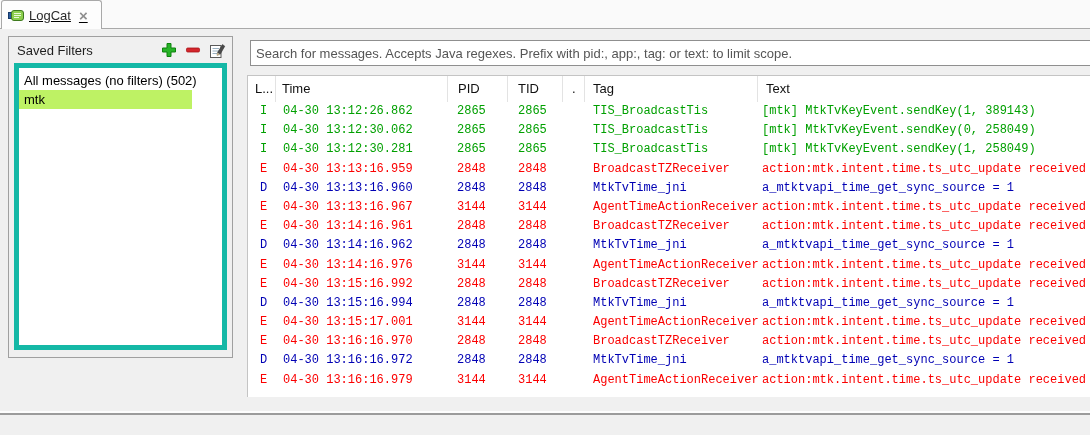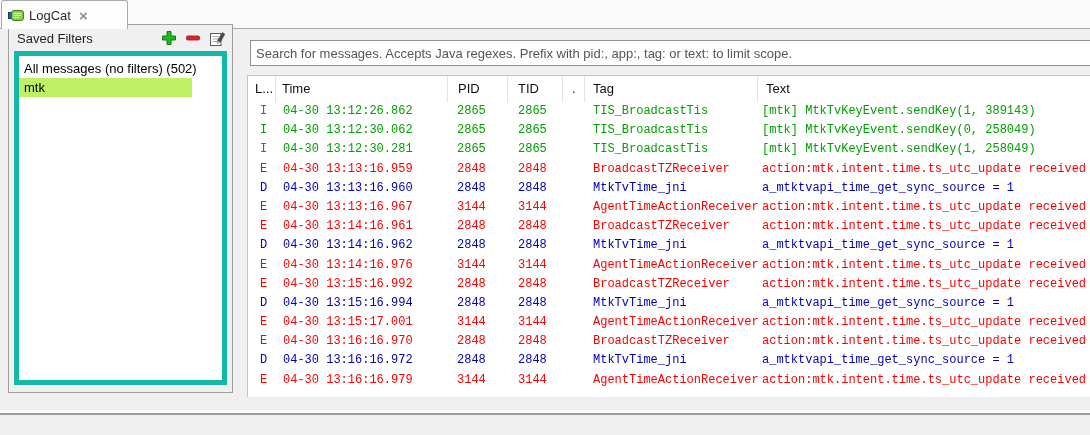--- a/index.html
+++ b/index.html
@@ -1,28 +1,28 @@
 <!DOCTYPE html>
 <html><head>
 <meta charset="utf-8">
 <style>
   html,body{margin:0;padding:0;}
   body{font-family:"Liberation Sans", sans-serif; background:#e8e8e8;}
   #screen{position:relative;width:1090px;height:435px;background:#f0f0f0;overflow:hidden;}
 
   
   .tabbar{position:absolute;left:0;top:0;width:100%;height:29px;background:#fafafa;border-bottom:1px solid #a9a9a9;box-sizing:border-box;}
-  .tab{position:absolute;left:1px;top:0;height:29px;width:127px;background:#fdfdfd;
+  .tab{position:absolute;left:1px;top:0;height:29px;width:101px;background:#fdfdfd;
        border:1px solid #a9a9a9;border-bottom:none;border-radius:3px 3px 0 0;
-       box-sizing:border-box;display:flex;align-items:center;padding:0 6px;z-index:2;}
+       box-sizing:border-box;display:flex;align-items:center;padding:0 6px;z-index:2;text-decoration:underline;}
   .tab-title{font-size:13px;color:#2b2b2b;margin:0 6px 0 5px;}
   .tab-close{font-size:15px;font-weight:bold;color:#8f8f8f;line-height:1;cursor:pointer;margin-left:2px;}
 
   
-  .filters-panel{position:absolute;left:8px;top:24px;width:225px;height:369px;
+  .filters-panel{position:absolute;left:8px;top:36px;width:225px;height:322px;
        border:1px solid #a0a0a0;background:#f0f0f0;box-sizing:border-box;}
   .filters-header{position:absolute;left:0;top:0;right:0;height:26px;display:flex;align-items:center;}
   .filters-title{font-size:13px;color:#1e1e1e;margin-left:8px;flex:0 0 auto;}
   .filters-actions{margin-left:auto;display:flex;align-items:center;gap:6px;margin-right:6px;}
   .icon-btn{width:18px;height:18px;display:flex;align-items:center;justify-content:center;cursor:pointer;}
   .filters-list{position:absolute;left:5px;right:5px;top:26px;bottom:7px;background:#ffffff;
        border:5px solid #14b8a6;box-sizing:border-box;padding-top:3px;overflow:hidden;}
   .filter-item{font-size:13px;color:#000;height:19px;line-height:19px;padding-left:5px;white-space:nowrap;cursor:default;}
   .filter-item.selected{background:#bef264;width:168px;}
 

